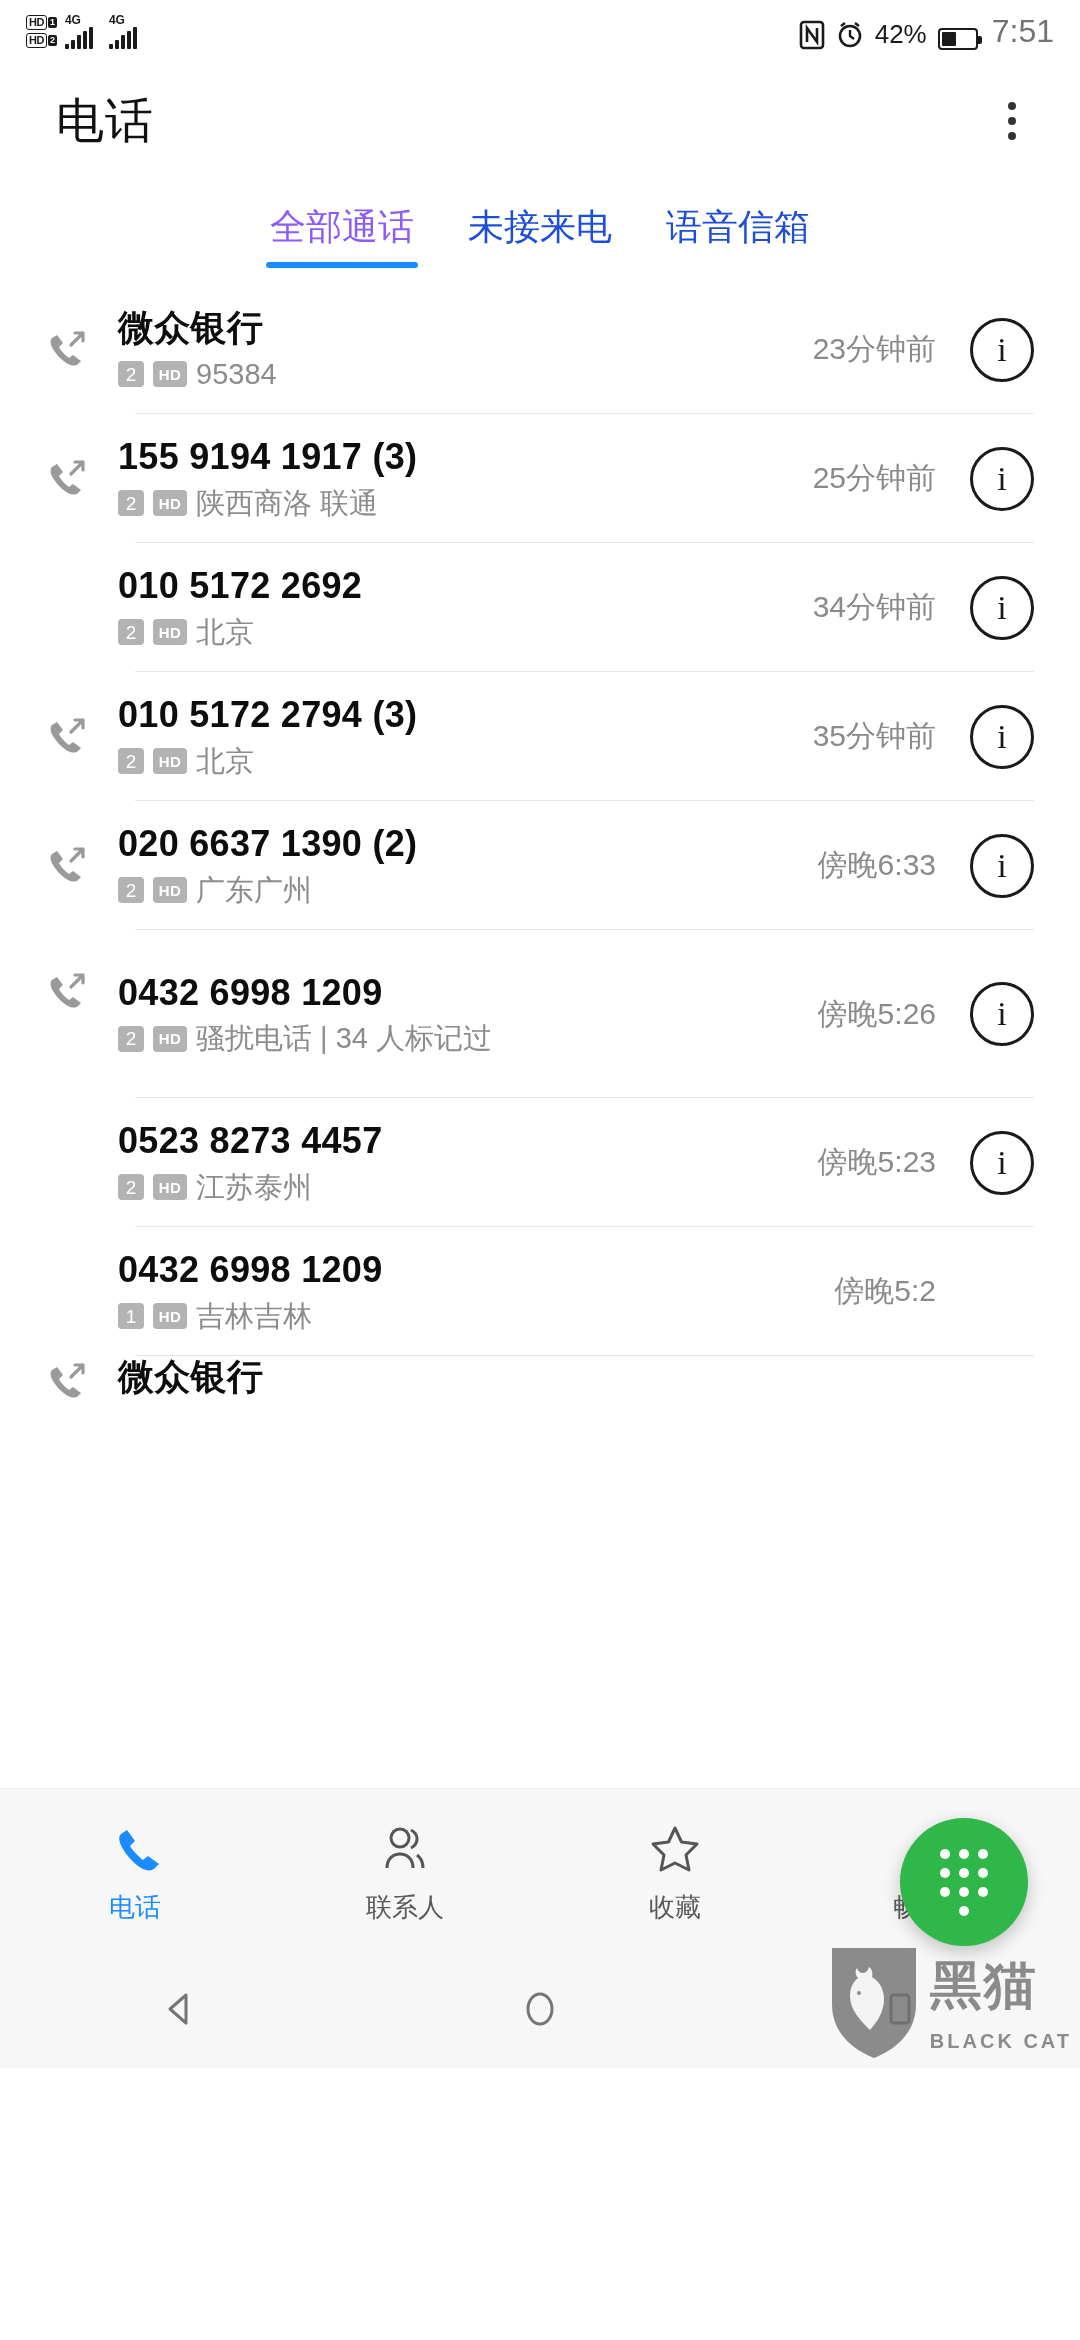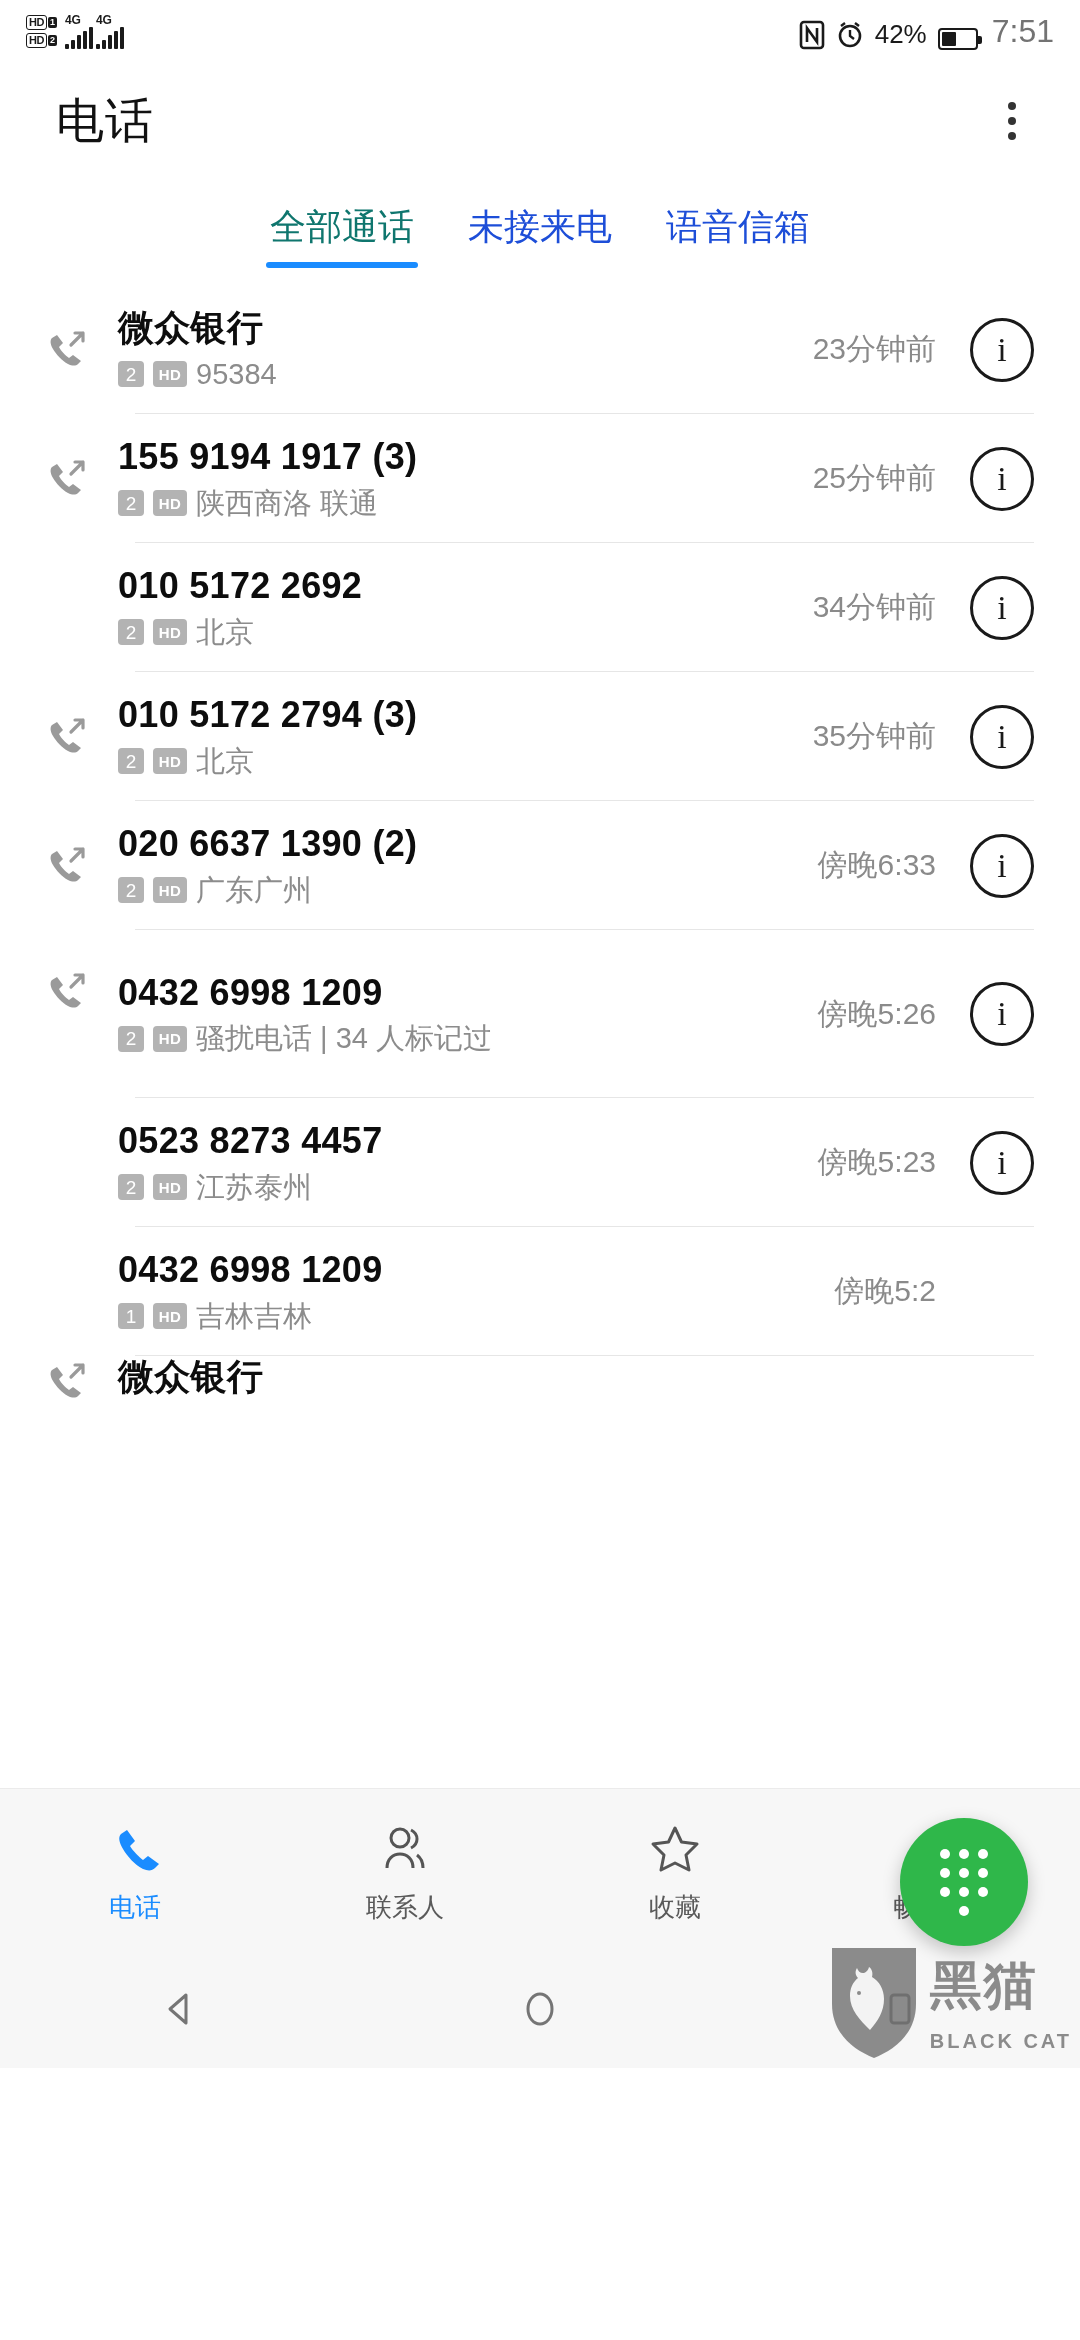--- a/index.html
+++ b/index.html
@@ -23,21 +23,21 @@
     font-size:13px; font-weight:bold; color:#1a1a1a; line-height:1;
   }
   .hd-box {
     border:1.8px solid #1a1a1a; border-radius:3px;
     padding:1px 2px; font-size:11px; letter-spacing:-0.5px;
   }
   .hd-num {
     background:#1a1a1a; color:#fff; font-size:9px;
     border-radius:2px; padding:1px 2px; line-height:1;
   }
-  .sig-group { display:flex; align-items:flex-end; gap:3px; margin-left:2px;}
+  .sig-group { display:flex; align-items:flex-end; gap:16px; margin-left:2px;}
   .sig-unit { display:flex; flex-direction:column; align-items:flex-start; }
   .sig-label { font-size:12px; font-weight:bold; color:#1a1a1a; line-height:1; margin-bottom:1px;}
   .bars { display:flex; align-items:flex-end; gap:2px; height:22px; }
   .bars i { display:block; width:4px; background:#1a1a1a; border-radius:1px; }
   .bars i:nth-child(1){height:5px;} .bars i:nth-child(2){height:9px;}
   .bars i:nth-child(3){height:14px;} .bars i:nth-child(4){height:18px;}
   .bars i:nth-child(5){height:22px;}
   .sb-right { display:flex; align-items:flex-end; gap:11px; }
   .sb-icon { display:flex; align-items:center; }
   .sb-text { font-size:26px; color:#1a1a1a; letter-spacing:0; }
@@ -61,21 +61,21 @@
   .app-title { font-size:48px; color:#111; font-weight:400; letter-spacing:1px; }
   .overflow { display:flex; flex-direction:column; gap:7px; padding:12px; cursor:pointer;}
   .overflow span { width:8px; height:8px; border-radius:50%; background:#333; display:block;}
 
   
   .tabs {
     position:absolute; top:180px; left:0; width:1080px; height:110px;
     display:flex; align-items:center; justify-content:center; gap:46px;
   }
   .tab { position:relative; font-size:36px; color:#1d4ed8; padding:6px 4px 22px; cursor:pointer;}
-  .tab.active { color:#0f766e; }
+  .tab.active { color:#8b5cf6; }
   .tab.active:after {
     content:""; position:absolute; left:0; right:0; bottom:6px; height:6px;
     background:#1a8cff; border-radius:3px;
   }
 
   
   .list {
     position:absolute; top:285px; left:0; width:1080px; height:1775px;
     overflow:hidden; background:#fff;
   }

